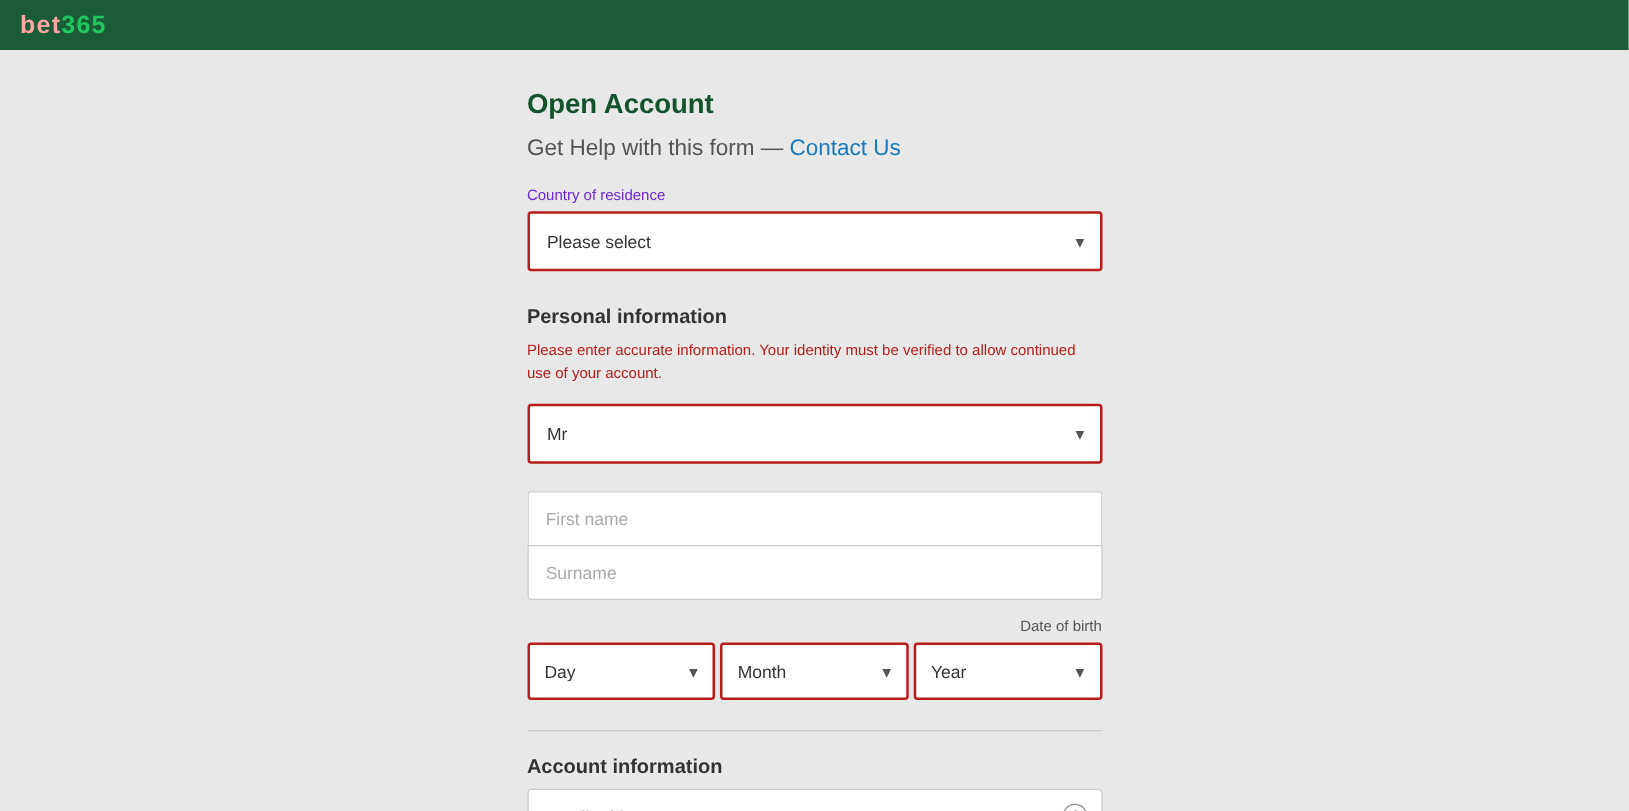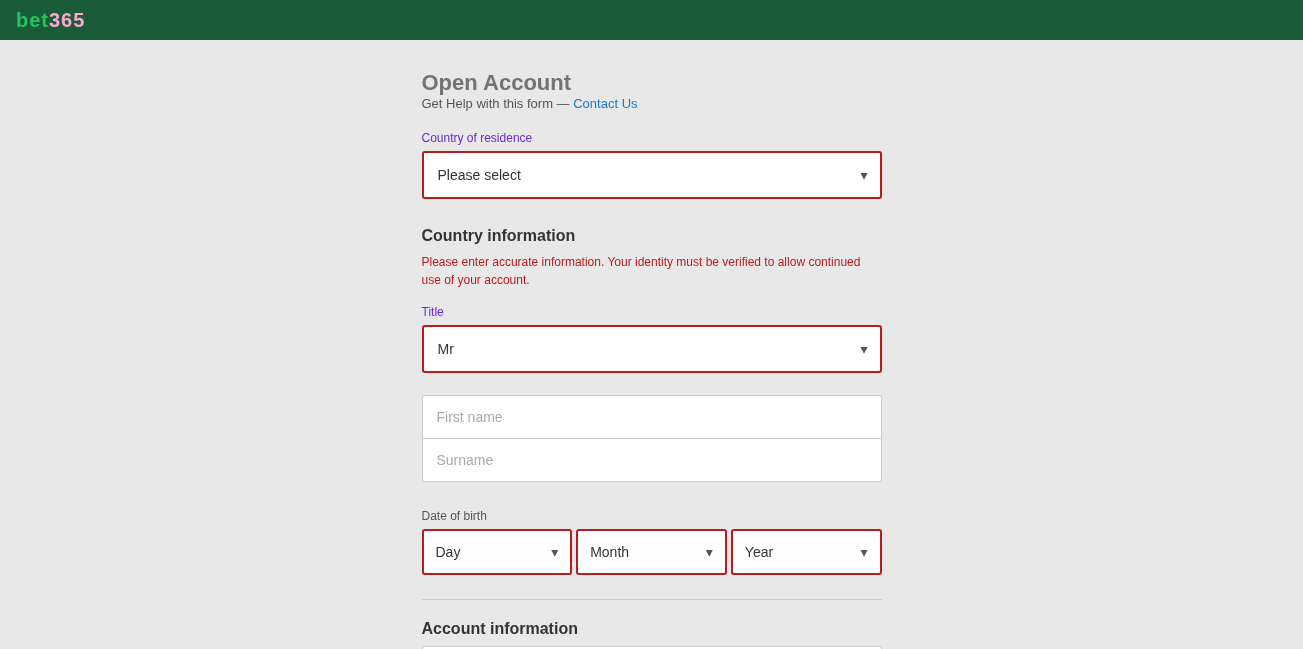--- a/index.html
+++ b/index.html
@@ -24,43 +24,43 @@
       padding: 0 16px;
     }
 
     .logo {
       font-size: 20px;
       font-weight: bold;
       letter-spacing: 1px;
     }
 
     .logo-bet {
+      color: #fca5a5;
+    }
+
+    .logo-365 {
       color: #22c55e;
-    }
-
-    .logo-365 {
-      color: #f9a8d4;
     }
 
     
     .main-content {
       max-width: 500px;
       margin: 0 auto;
       padding: 30px 20px;
     }
 
     .page-title {
       font-size: 22px;
       font-weight: bold;
-      color: #737373;
-      margin-bottom: 0;
+      color: #14532d;
+      margin-bottom: 12px;
     }
 
     .help-text {
-      font-size: 13px;
+      font-size: 18px;
       color: #555;
       margin-bottom: 20px;
     }
 
     .help-text a {
       color: #1a7abf;
       text-decoration: none;
     }
 
     .form-section-label {
@@ -143,22 +143,23 @@
       margin-top: 12px;
     }
 
     .input-group .input-field:last-child {
       border-radius: 0 0 3px 3px;
     }
 
     .dob-label {
       font-size: 12px;
       color: #555;
-      margin-top: 25px;
+      margin-top: 12px;
       margin-bottom: 6px;
+      text-align: right;
     }
 
     .dob-selects {
       display: flex;
       gap: 4px;
     }
 
     .dob-selects .select-wrapper {
       flex: 1;
     }
@@ -227,24 +228,23 @@
     <div class="form-section-label">Country of residence</div>
     <div class="select-wrapper">
       <select>
         <option value="">Please select</option>
       </select>
       <span class="chevron-icon">▾</span>
     </div>
   </div>
 
   <div class="section-divider">
-    <h2 class="section-title">Country information</h2>
+    <h2 class="section-title">Personal information</h2>
     <p class="info-text">Please enter accurate information. Your identity must be verified to allow continued use of your account.</p>
 
-    <div class="form-section-label">Title</div>
     <div class="select-wrapper title-select-wrapper">
       <select>
         <option value="mr">Mr</option>
         <option value="mrs">Mrs</option>
         <option value="miss">Miss</option>
         <option value="ms">Ms</option>
         <option value="dr">Dr</option>
       </select>
       <span class="chevron-icon">▾</span>
     </div>

